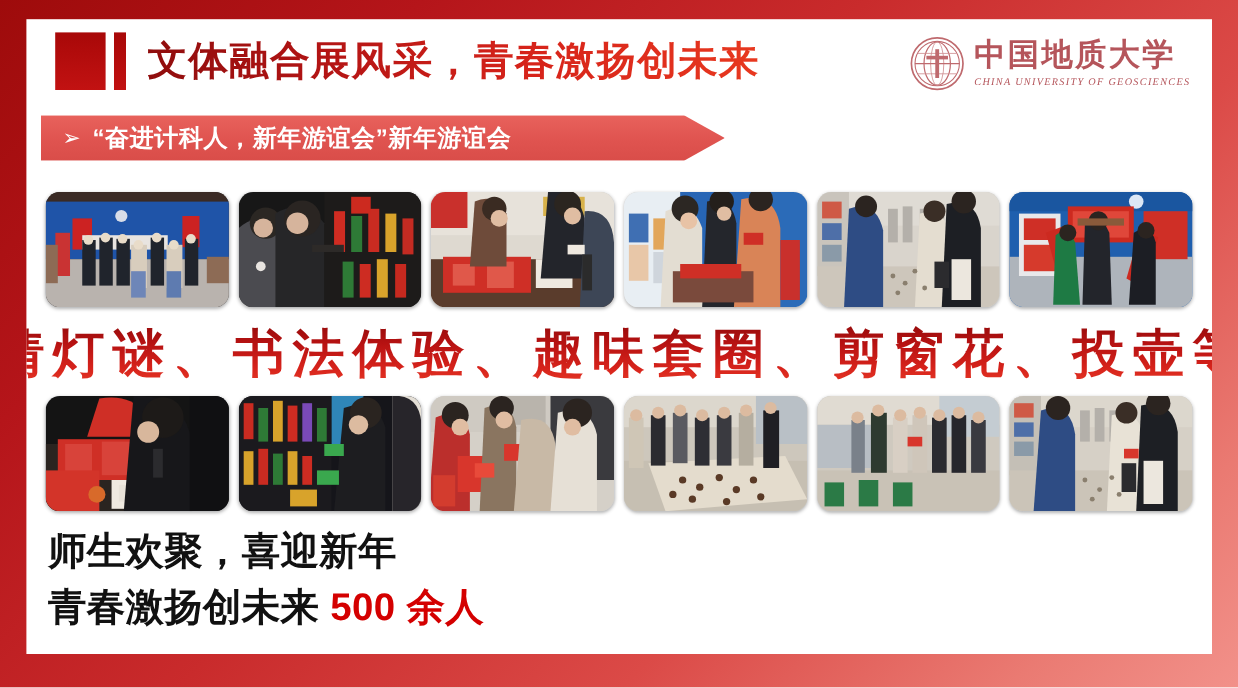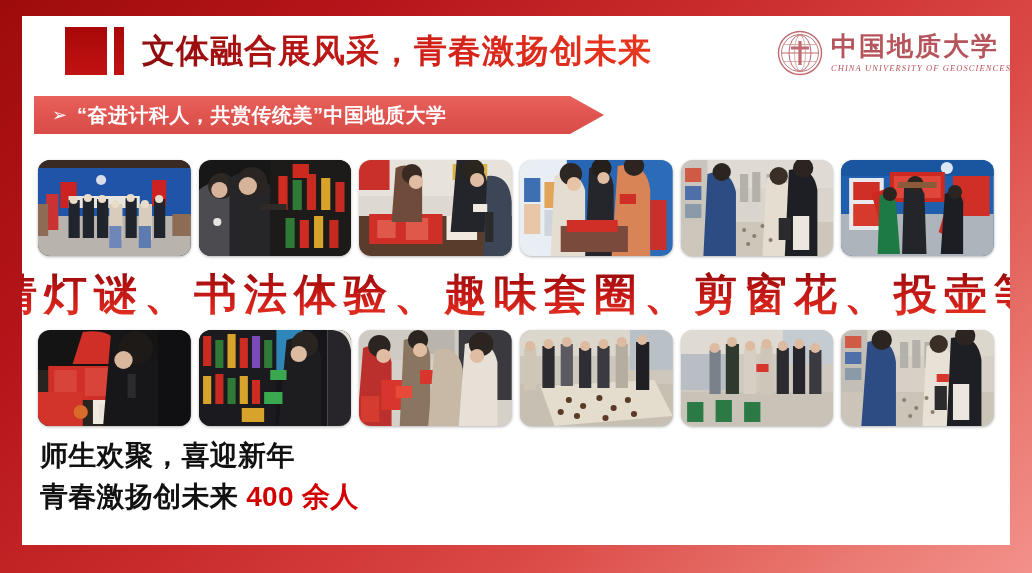--- a/index.html
+++ b/index.html
@@ -38,21 +38,20 @@
     overflow: hidden;
   }
 
   
   .header {
     position: absolute;
     left: 0;
     top: 0;
     width: 100%;
     height: 78px;
-    margin-left: 19px;
   }
 
   .title-row {
     position: absolute;
     left: 24px;
     top: 8px;
     display: flex;
     align-items: center;
     height: 54px;
   }
@@ -203,21 +202,21 @@
   }
 
   
   .captions {
     position: absolute;
     left: 18px;
     top: 420px;
     right: 16px;
   }
   .caption-line {
-    font-size: 28px;
+    font-size: 32px;
     font-weight: bold;
     color: #111111;
     line-height: 1.46;
     letter-spacing: 0.3px;
     white-space: nowrap;
   }
   .hl { color: #d40000; }
 </style>
 </head>
 <body>
@@ -250,21 +249,21 @@
         </span>
         <span class="logo-text">
           <span class="logo-cn">中国地质大学</span>
           <span class="logo-en">CHINA UNIVERSITY OF GEOSCIENCES</span>
         </span>
       </div>
     </div>
 
     <div class="ribbon">
       <span class="ribbon-arrow">➢</span>
-      <span class="ribbon-text">“奋进计科人，共赏传统美”中国地质大学</span>
+      <span class="ribbon-text">“奋进计科人，新年游谊会”新年游谊会</span>
     </div>
 
     <div class="photo-row row1">
 
       <div class="photo">
         <svg viewBox="0 0 150 96" preserveAspectRatio="none" xmlns="http://www.w3.org/2000/svg">
           <rect width="150" height="96" fill="#2f2a28"></rect>
           <rect y="6" width="150" height="50" fill="#1f54a8"></rect>
           <rect y="0" width="150" height="8" fill="#3a2a24"></rect>
           <rect y="56" width="150" height="40" fill="#b9b3ae"></rect>
@@ -616,18 +615,18 @@
           </g>
         </svg>
       </div>
     </div>
 
     <div class="captions">
       <div class="caption-line">
         <span>师生欢聚，喜迎新年</span>
       </div>
       <div class="caption-line">
-        <span>青春激扬创未来 </span><span class="hl">400 余人</span>
+        <span>青春激扬创未来 </span><span class="hl">500 余人</span>
       </div>
     </div>
 
   </div>
 </div>
 
 </body></html>

